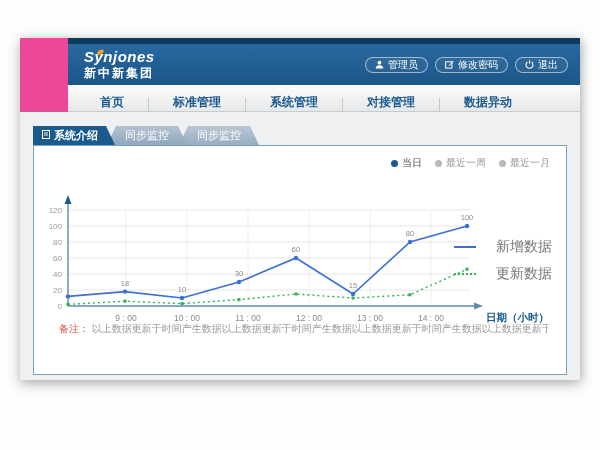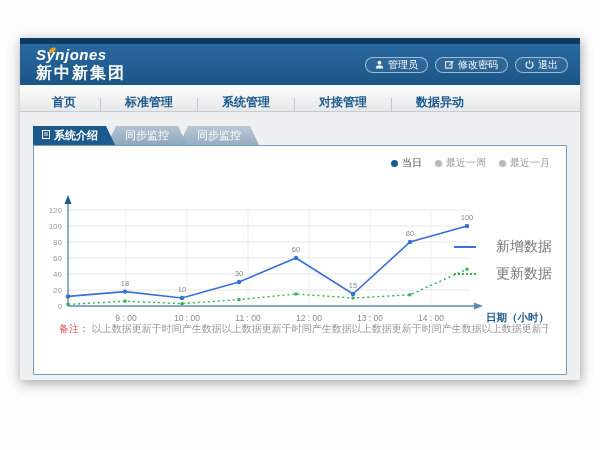--- a/index.html
+++ b/index.html
@@ -1,27 +1,27 @@
 <!DOCTYPE html>
 <html><head>
 <meta charset="utf-8">
 <style>
   * { margin:0; padding:0; box-sizing:border-box; }
   html,body { width:600px; height:450px; background:#fdfdfd; overflow:hidden;
               font-family:"Liberation Sans","DejaVu Sans",sans-serif; }
   .app { position:absolute; left:20px; top:38px; width:560px; height:342px;
-         background:#ec4899; box-shadow:0 4px 12px rgba(0,0,0,.28), 3px 0 8px rgba(0,0,0,.10); }
+         background:#ec4899; box-shadow:0 4px 12px rgba(0,0,0,.28), 3px 0 8px rgba(0,0,0,.10);padding-left:48px; }
   .top-strip { height:6px; background:#0d3a5e; }
   .header { height:41px; background:linear-gradient(180deg,#29699f,#1b5587);
             display:flex; align-items:center; color:#fff; }
   .logo { margin-left:16px; display:flex; flex-direction:column; line-height:1.05; position:relative; }
   .brand { font-size:15px; font-weight:bold; font-style:italic; letter-spacing:.5px; }
   .logo-accent { position:absolute; left:13px; top:1px; width:7px; height:4px;
                  background:#f6a21d; border-radius:60% 60% 60% 0; transform:rotate(-28deg); }
-  .company { font-size:16px; font-weight:bold; letter-spacing:2px; margin-top:2px; }
+  .company { font-size:12px; font-weight:bold; letter-spacing:2px; margin-top:2px; }
   .page-title { margin-left:28px; font-size:15px; letter-spacing:1px; }
   .hdr-actions { margin-left:auto; margin-right:12px; display:flex; gap:7px; }
   .pill-btn { display:inline-flex; align-items:center; gap:4px; height:16px; padding:0 9px;
               border:1px solid rgba(255,255,255,.55); border-radius:9px; font-size:10px;
               color:#fff; background:rgba(255,255,255,.05); cursor:pointer; }
   .pill-btn svg { display:block; }
   .nav { height:27px; background:linear-gradient(180deg,#fcfcfc,#e7e8e9);
          border-bottom:1px solid #c7ccd0; display:flex; align-items:flex-end; padding-left:8px; }
   .nav-item { padding:0 24px; font-size:12px; font-weight:bold; color:#1c5a8d; cursor:pointer; }
   .nav-sep { width:1px; height:13px; background:#c5c9cc; }

